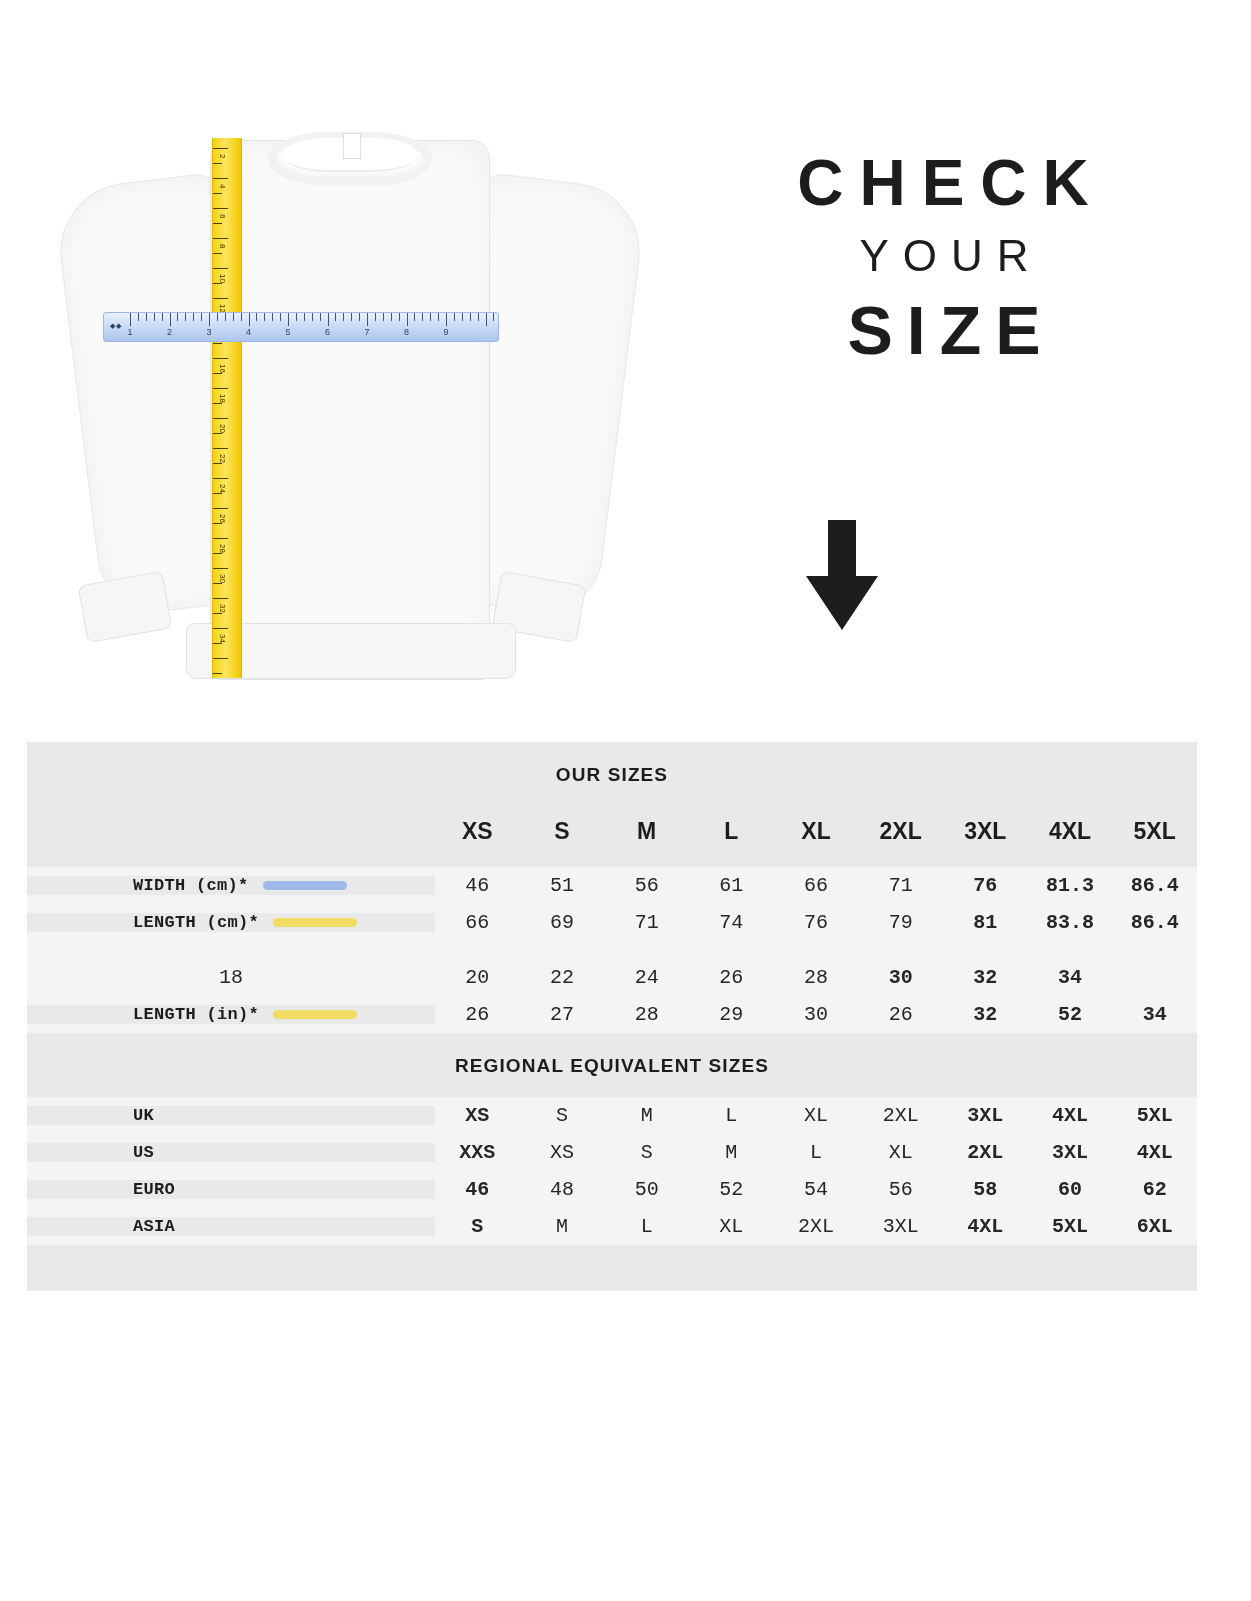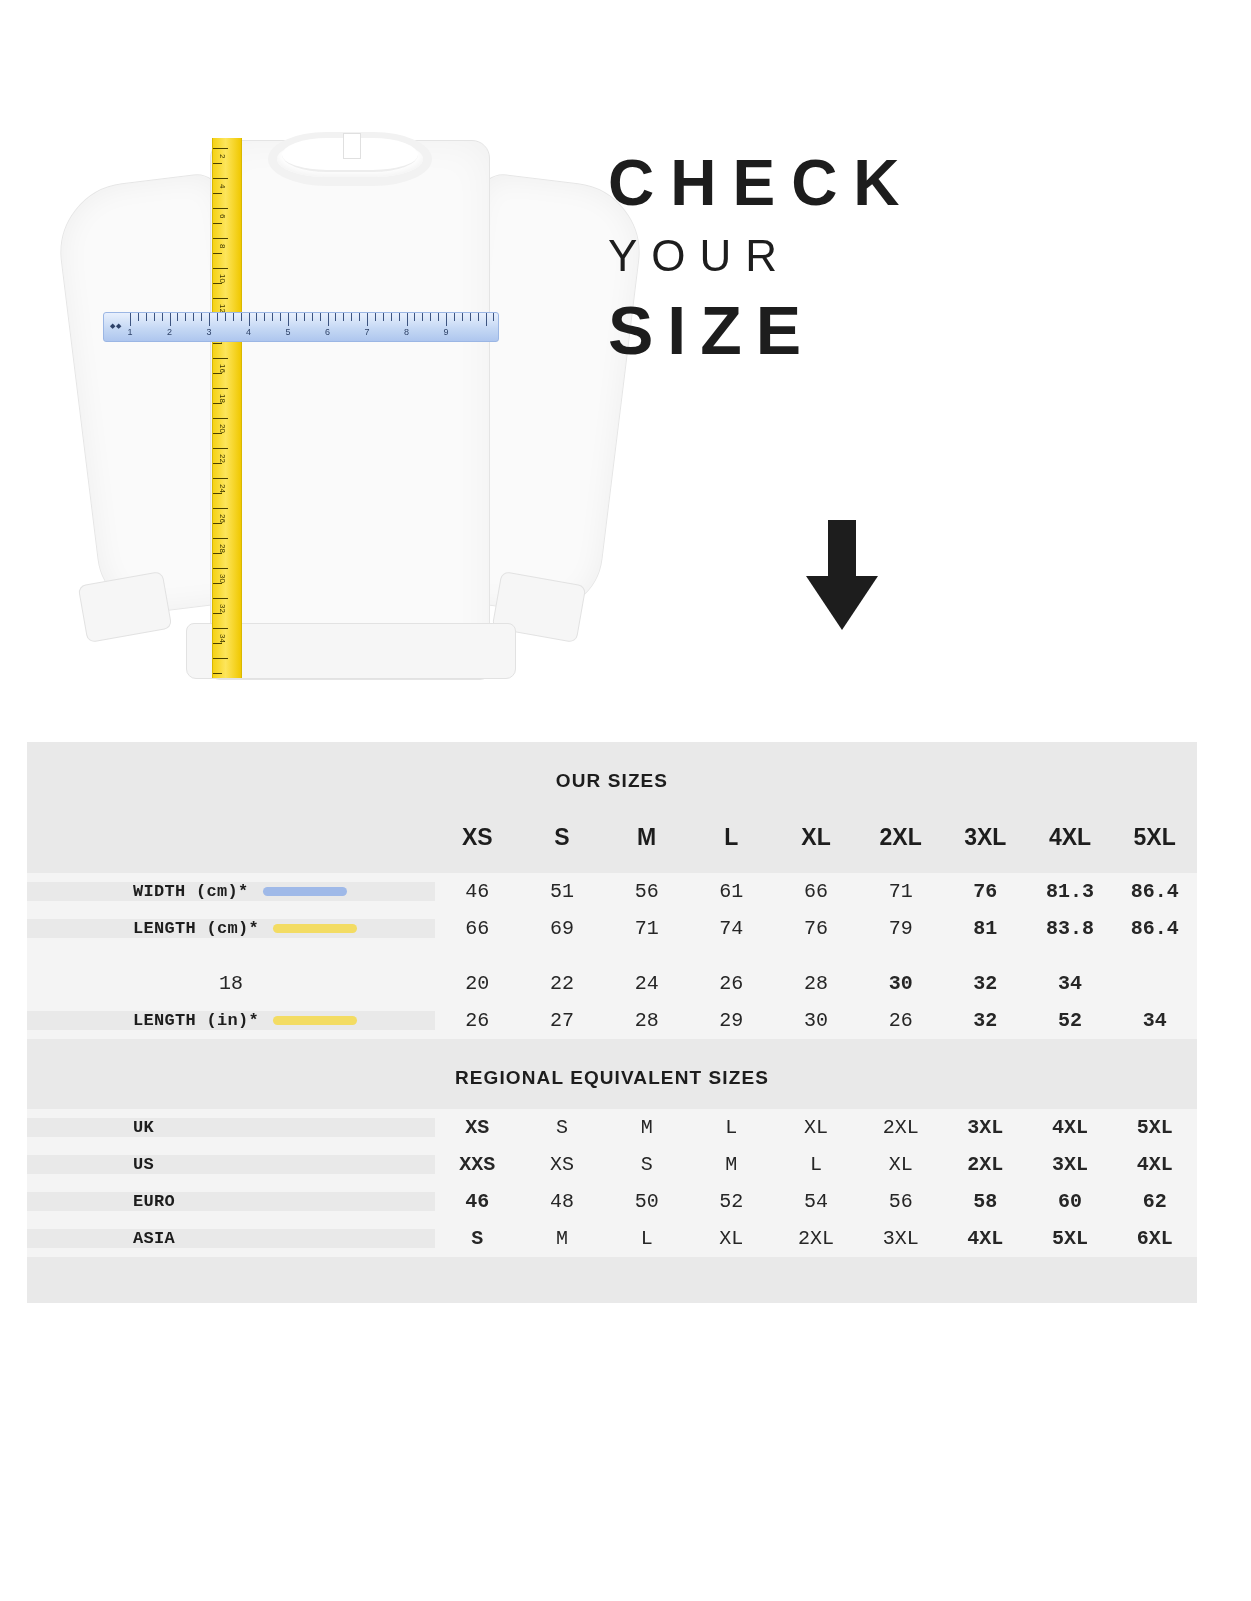--- a/index.html
+++ b/index.html
@@ -155,22 +155,23 @@
   .ruler-h .logo {
     position: absolute;
     left: 6px; top: 9px;
     font-size: 7px; color: #2e4268;
     letter-spacing: .5px;
   }
 
   
   .headline {
     position: absolute;
-    left: 608px; top: 150px;
+    left: 671px; top: 150px;
     width: 560px;
+    text-align: center;
   }
   .headline .l1 {
     font-size: 64px;
     font-weight: bold;
     letter-spacing: 16px;
     color: #1d1d1d;
     line-height: 1.05;
   }
   .headline .l2 {
     font-size: 44px;
@@ -213,21 +214,21 @@
     width: 1170px;
     background: #eeeeee;
   }
   .band-title {
     background: #e9e9e9;
     text-align: center;
     font-weight: bold;
     font-size: 19px;
     letter-spacing: 1.1px;
     color: #1d1d1d;
-    padding: 28px 0 20px 0;
+    padding: 22px 0 20px 0;
   }
   .grid {
     display: grid;
     grid-template-columns: 408px repeat(9, 1fr);
     align-items: center;
   }
   .sizerow {
     background: #e9e9e9;
     padding-bottom: 4px;
   }

